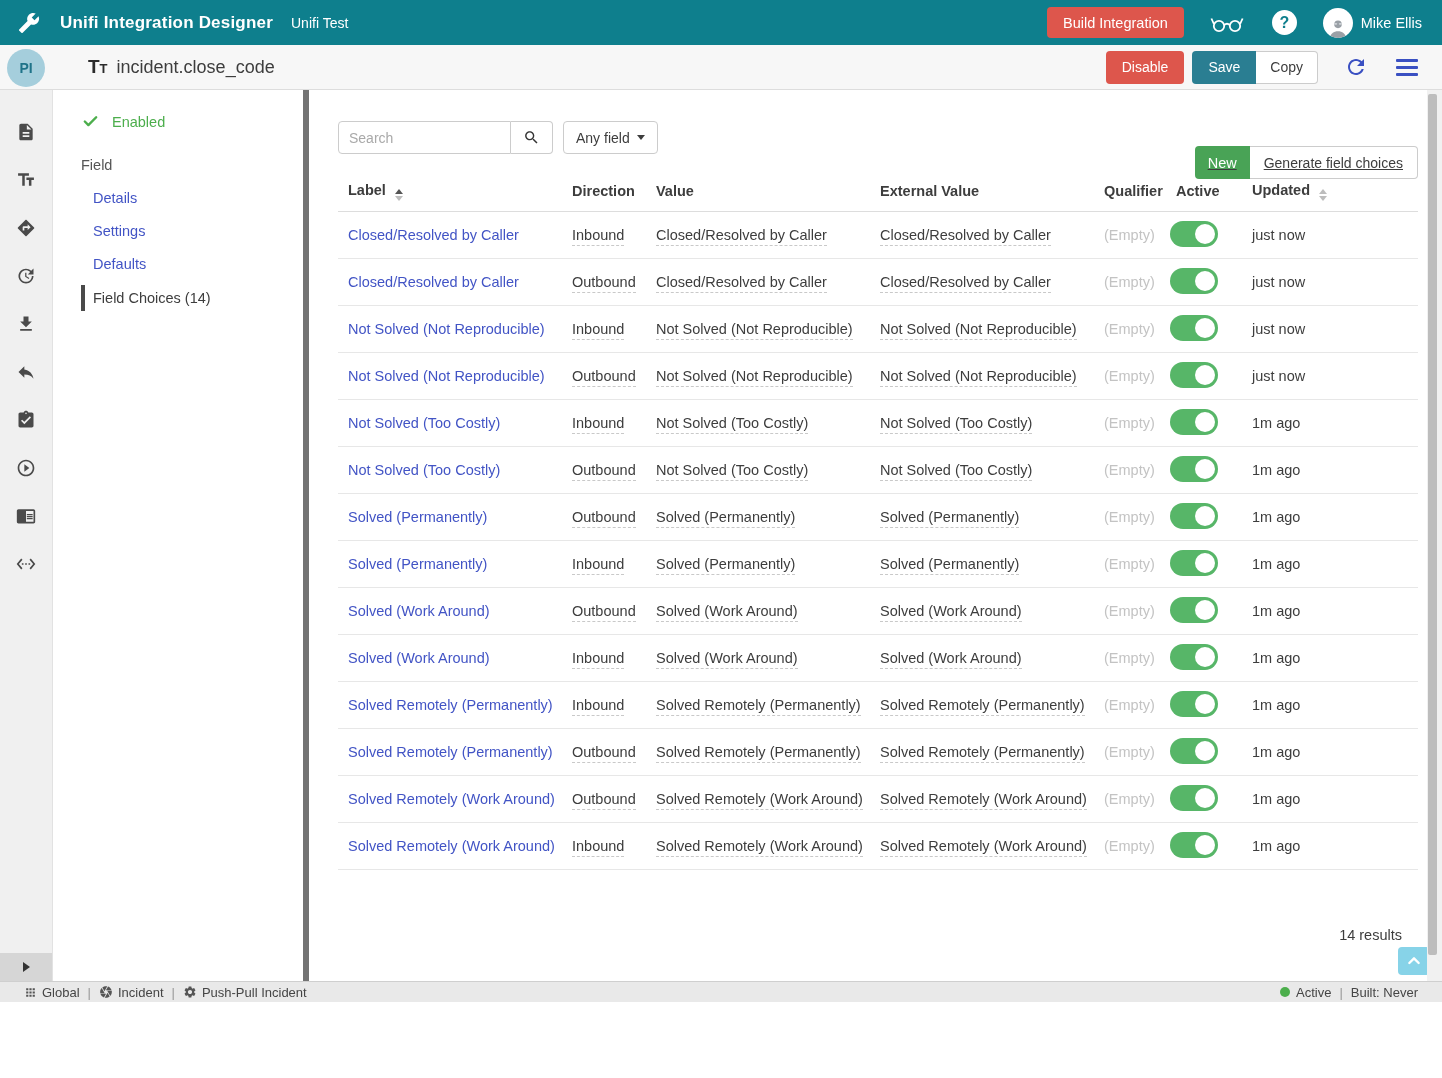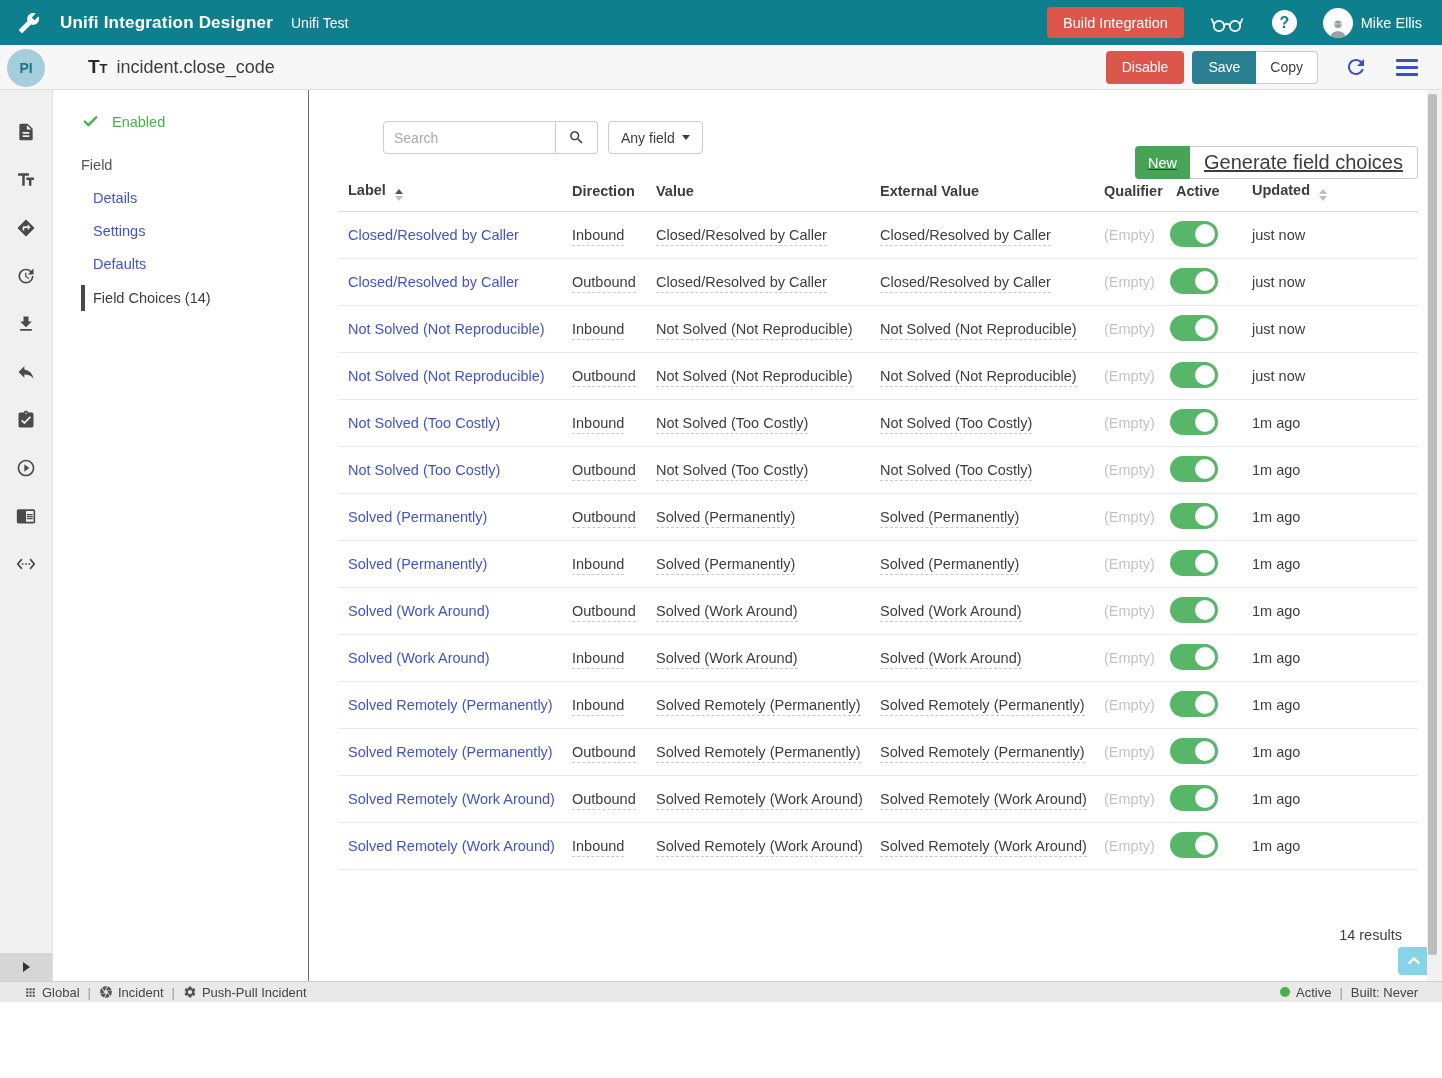--- a/index.html
+++ b/index.html
@@ -47,43 +47,43 @@
 
   .icon-rail { flex:0 0 52px; background:#f0f0f0; border-right:1px solid #e2e2e2;
     display:flex; flex-direction:column; align-items:center; padding-top:30px; }
   .rail-icon { width:24px; height:24px; margin-bottom:24px; color:#4a4a4a; cursor:pointer;
     display:flex; align-items:center; justify-content:center; }
   .rail-icon svg { fill:#4a4a4a; }
   .rail-collapse { margin-top:auto; width:52px; height:28px; background:#d6d6d6; display:flex;
     align-items:center; justify-content:center; cursor:pointer; }
   .collapse-arrow { width:0; height:0; border-left:7px solid #333; border-top:5px solid transparent; border-bottom:5px solid transparent; }
 
-  .nav-panel { flex:0 0 256px; background:#fff; border-right:1px solid #737373; padding-top:23px; font-size:14.5px; }
+  .nav-panel { flex:0 0 256px; background:#fff; border-right:6px solid #737373; padding-top:23px; font-size:14.5px; }
   .enabled-row { display:flex; align-items:center; margin-left:29px; color:#4cae4c; }
   .enabled-row svg { margin-right:13px; }
   .nav-section { margin:27px 0 0 28px; color:#555; }
   .nav-link { display:block; margin:17px 0 0 40px; color:#4254c5; text-decoration:none; cursor:pointer; }
   .nav-active { display:flex; align-items:center; margin:13px 0 0 28px; color:#3d3d3d; }
   .active-indicator { width:4px; height:26px; background:#4a4a4a; margin-right:8px; }
 
   
   .content { flex:1; background:#fff; padding-top:18px; position:relative; min-width:0; }
   .page-title { font-size:25px; font-weight:500; color:#3a3a3a; margin-left:29px; }
   .toolbar { display:flex; align-items:center; margin:13px 0 0 29px; }
   .search-input { width:173px; height:33px; border:1px solid #ccc; border-radius:4px 0 0 4px;
-    padding:0 10px; font-size:14px; font-family:inherit; color:#3d3d3d; outline:none;margin-left:45px; }
+    padding:0 10px; font-size:14px; font-family:inherit; color:#3d3d3d; outline:none; }
   .search-input::placeholder { color:#a9a9a9; }
   .search-btn { width:42px; height:33px; background:#fff; border:1px solid #ccc; border-left:none;
     border-radius:0 4px 4px 0; display:flex; align-items:center; justify-content:center; cursor:pointer; }
   .filter-btn { margin-left:10px; height:33px; background:#fff; border:1px solid #ccc; border-radius:4px;
     padding:0 12px; font-size:14px; color:#3d3d3d; display:flex; align-items:center; cursor:pointer; }
   .caret-down { width:0; height:0; border-left:4px solid transparent; border-right:4px solid transparent; border-top:5px solid #3d3d3d; margin-left:7px; }
   .top-actions { position:absolute; top:56px; right:24px; display:flex;text-decoration:underline; }
   .new-btn { background:#49a356; color:#fff; height:33px; padding:0 13px; border-radius:4px 0 0 4px; font-size:14.5px; }
-  .generate-btn { background:#fff; color:#3d3d3d; height:33px; padding:0 14px; border:1px solid #ccc; border-left:none; border-radius:0 4px 4px 0; font-size:20px; }
+  .generate-btn { background:#fff; color:#3d3d3d; height:33px; padding:0 14px; border:1px solid #ccc; border-left:none; border-radius:0 4px 4px 0; font-size:14px; }
 
   
   .table { margin:0 24px 0 29px; }
   .thead { display:flex; align-items:center; height:41px; margin-top:17px; border-bottom:1px solid #ddd;
     font-size:14.5px; font-weight:700; color:#3d3d3d; }
   .trow { display:flex; align-items:center; height:47px; border-bottom:1px solid #e7e7e7; font-size:14.5px; }
   .c-label { flex:0 0 234px; padding-left:10px; }
   .c-dir { flex:0 0 84px; }
   .c-val { flex:0 0 224px; }
   .c-ext { flex:0 0 224px; }

